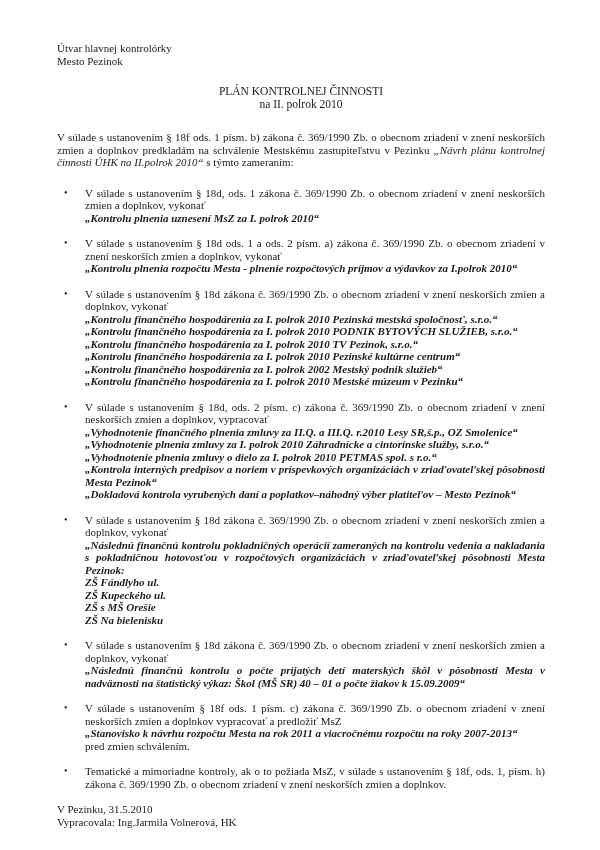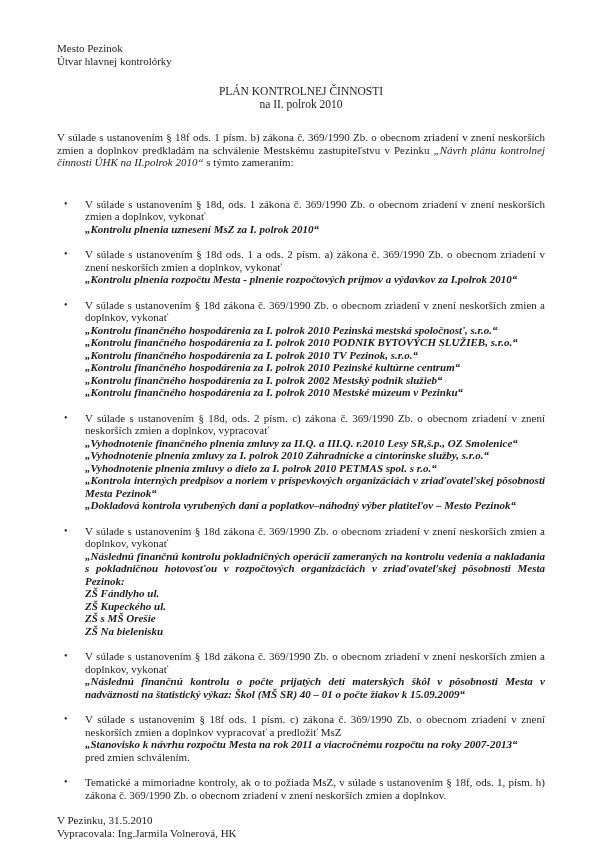--- a/index.html
+++ b/index.html
@@ -23,21 +23,21 @@
   .letterhead {
     margin-bottom: 18px;
   }
   .doc-title {
     text-align: center;
     font-weight: normal;
     font-size: 11.5px;
     margin-bottom: 21px;
   }
   .intro {
-    margin: 0 0 29px 0;
+    margin: 0 0 18px 0;
     text-align: justify;
   }
   .it { font-style: italic; }
   .bullet {
     display: flex;
     margin-bottom: 13px;
   }
   .marker {
     width: 28px;
     flex: 0 0 28px;
@@ -57,22 +57,22 @@
   .footer {
     margin-top: 5px;
   }
 </style>
 </head>
 <body>
 
 <div class="page">
 
   <div class="letterhead">
+    <div>Útvar hlavnej kontrolórky</div>
     <div>Mesto Pezinok</div>
-    <div>Útvar hlavnej kontrolórky</div>
   </div>
 
   <div class="doc-title">
     <div>PLÁN KONTROLNEJ ČINNOSTI</div>
     <div>na II. polrok 2010</div>
   </div>
 
   <p class="intro"><span>V súlade s ustanovením § 18f ods. 1 písm. b) zákona č. 369/1990 Zb. o obecnom zriadení v znení neskorších zmien a doplnkov predkladám na schválenie Mestskému zastupiteľstvu v Pezinku </span><span class="it">„Návrh plánu kontrolnej činnosti ÚHK na II.polrok 2010“</span><span> s týmto zameraním:</span></p>
 
   <div id="bullets">

